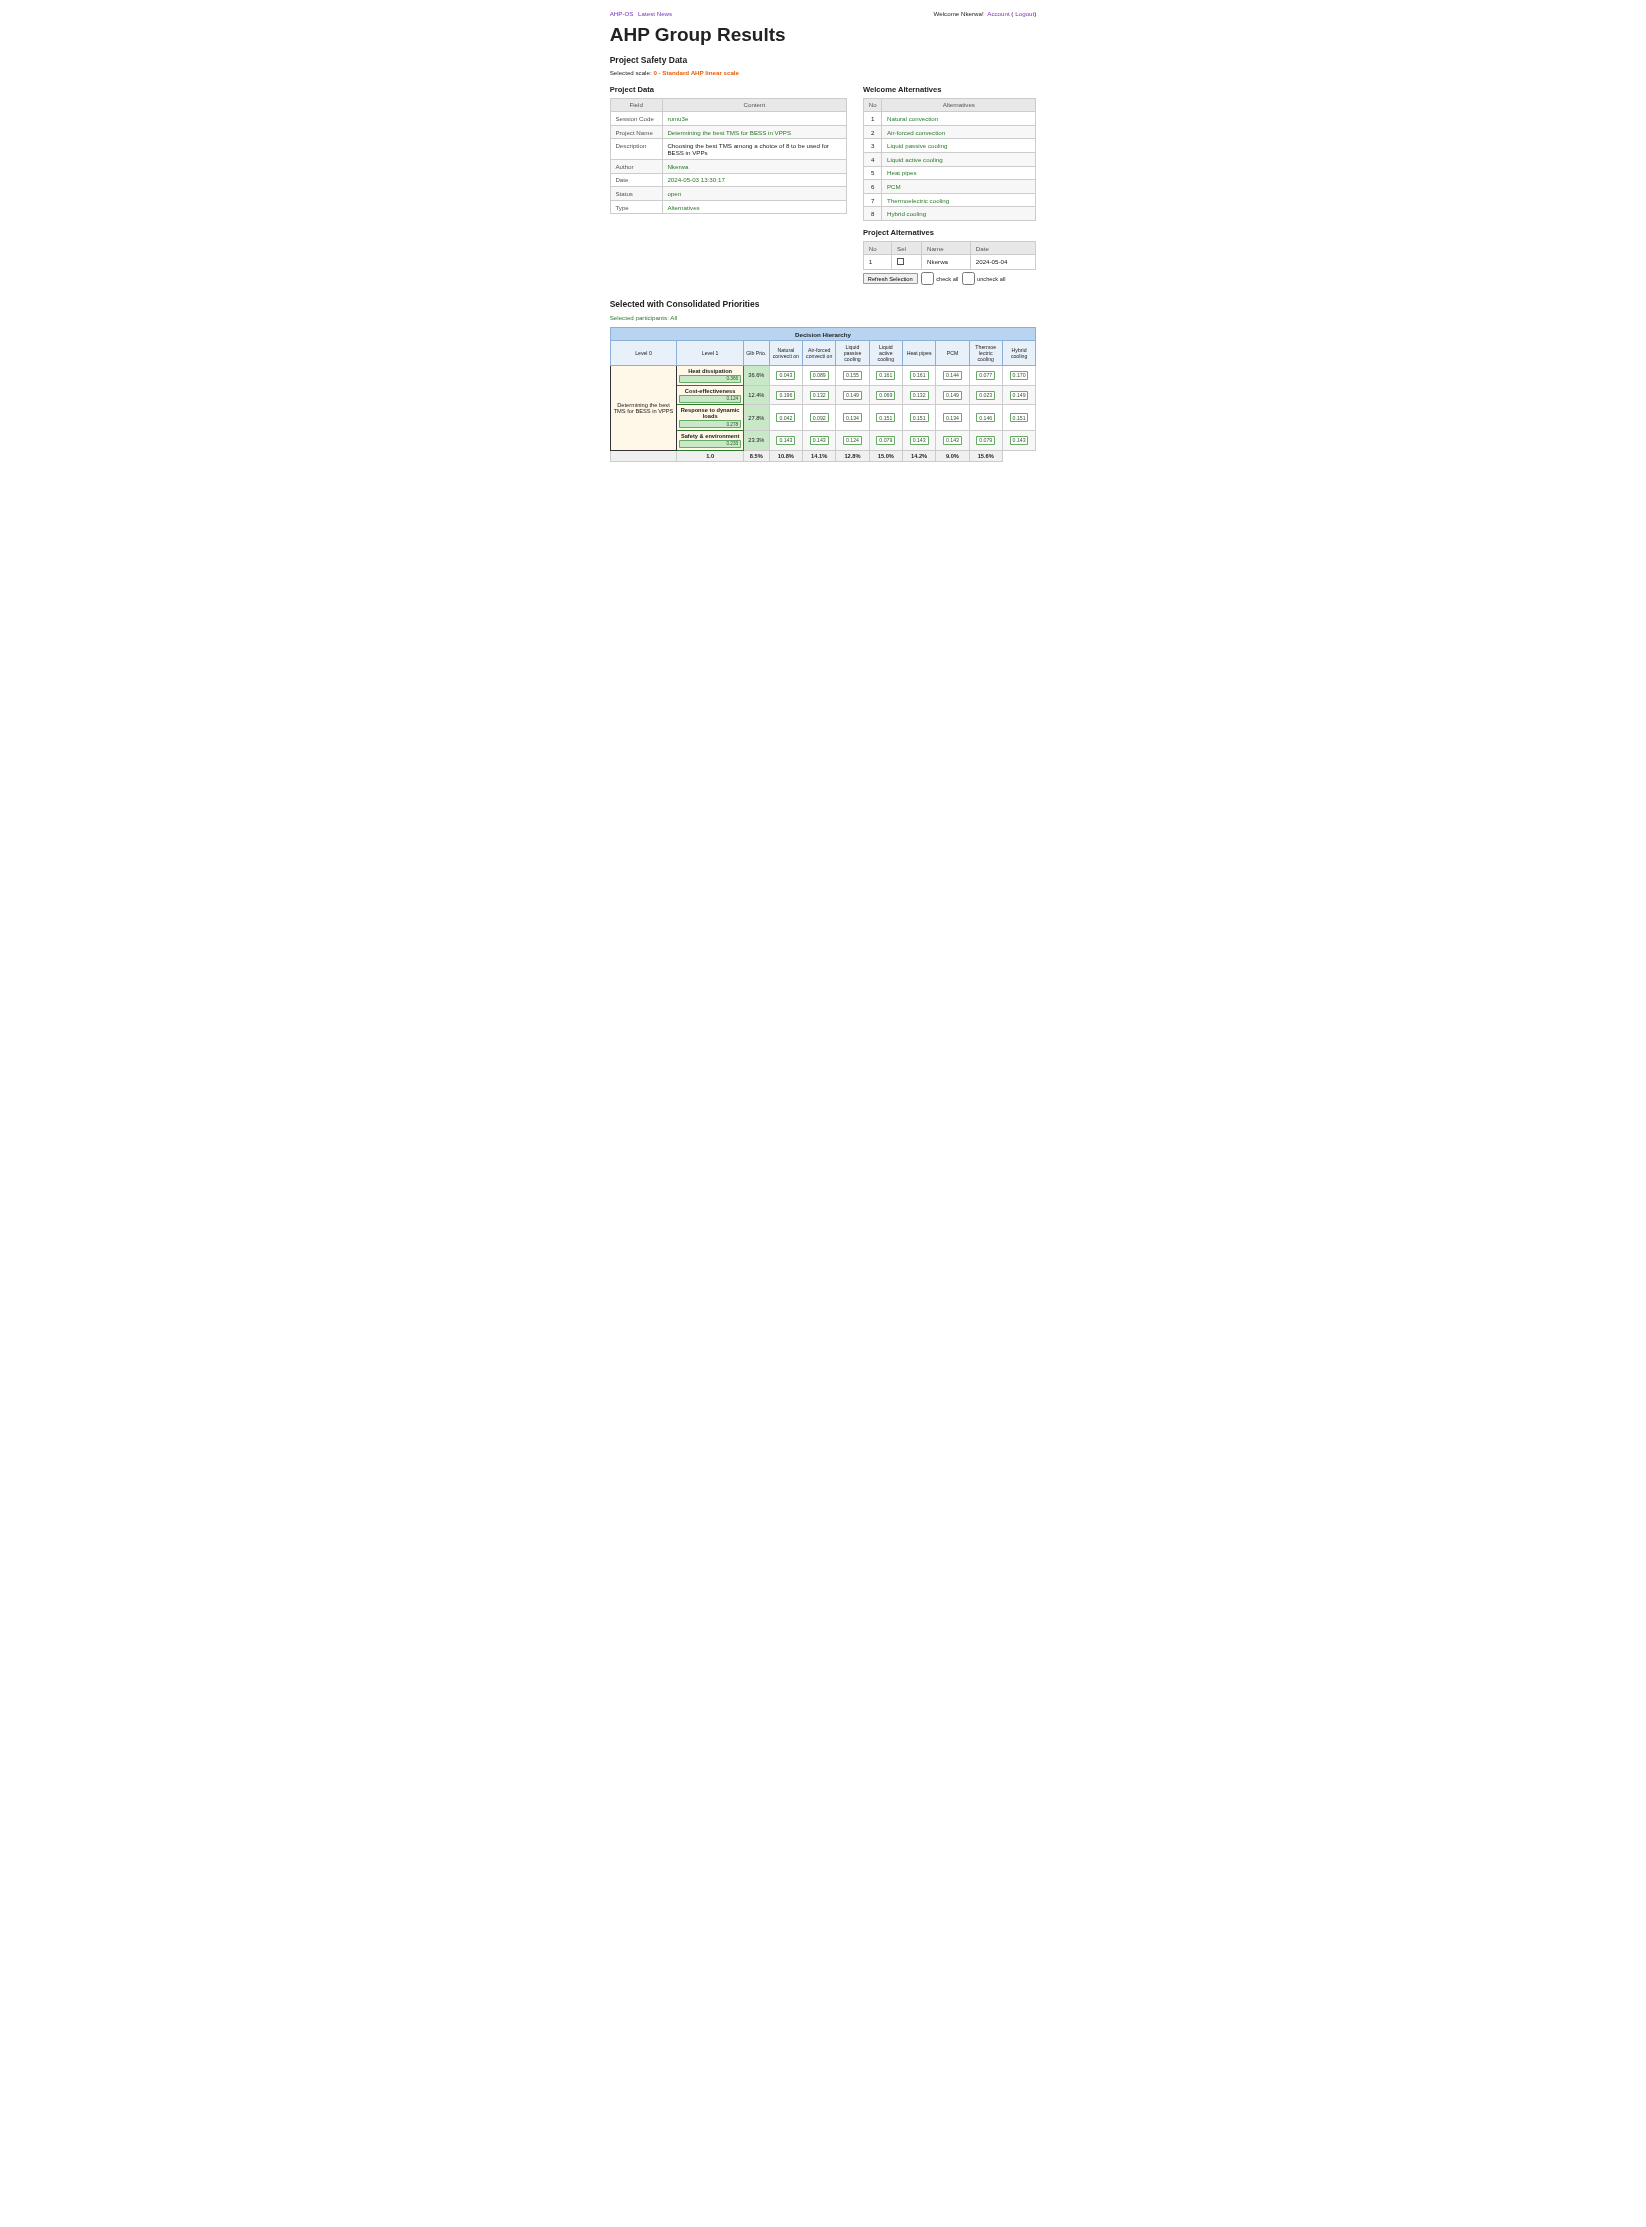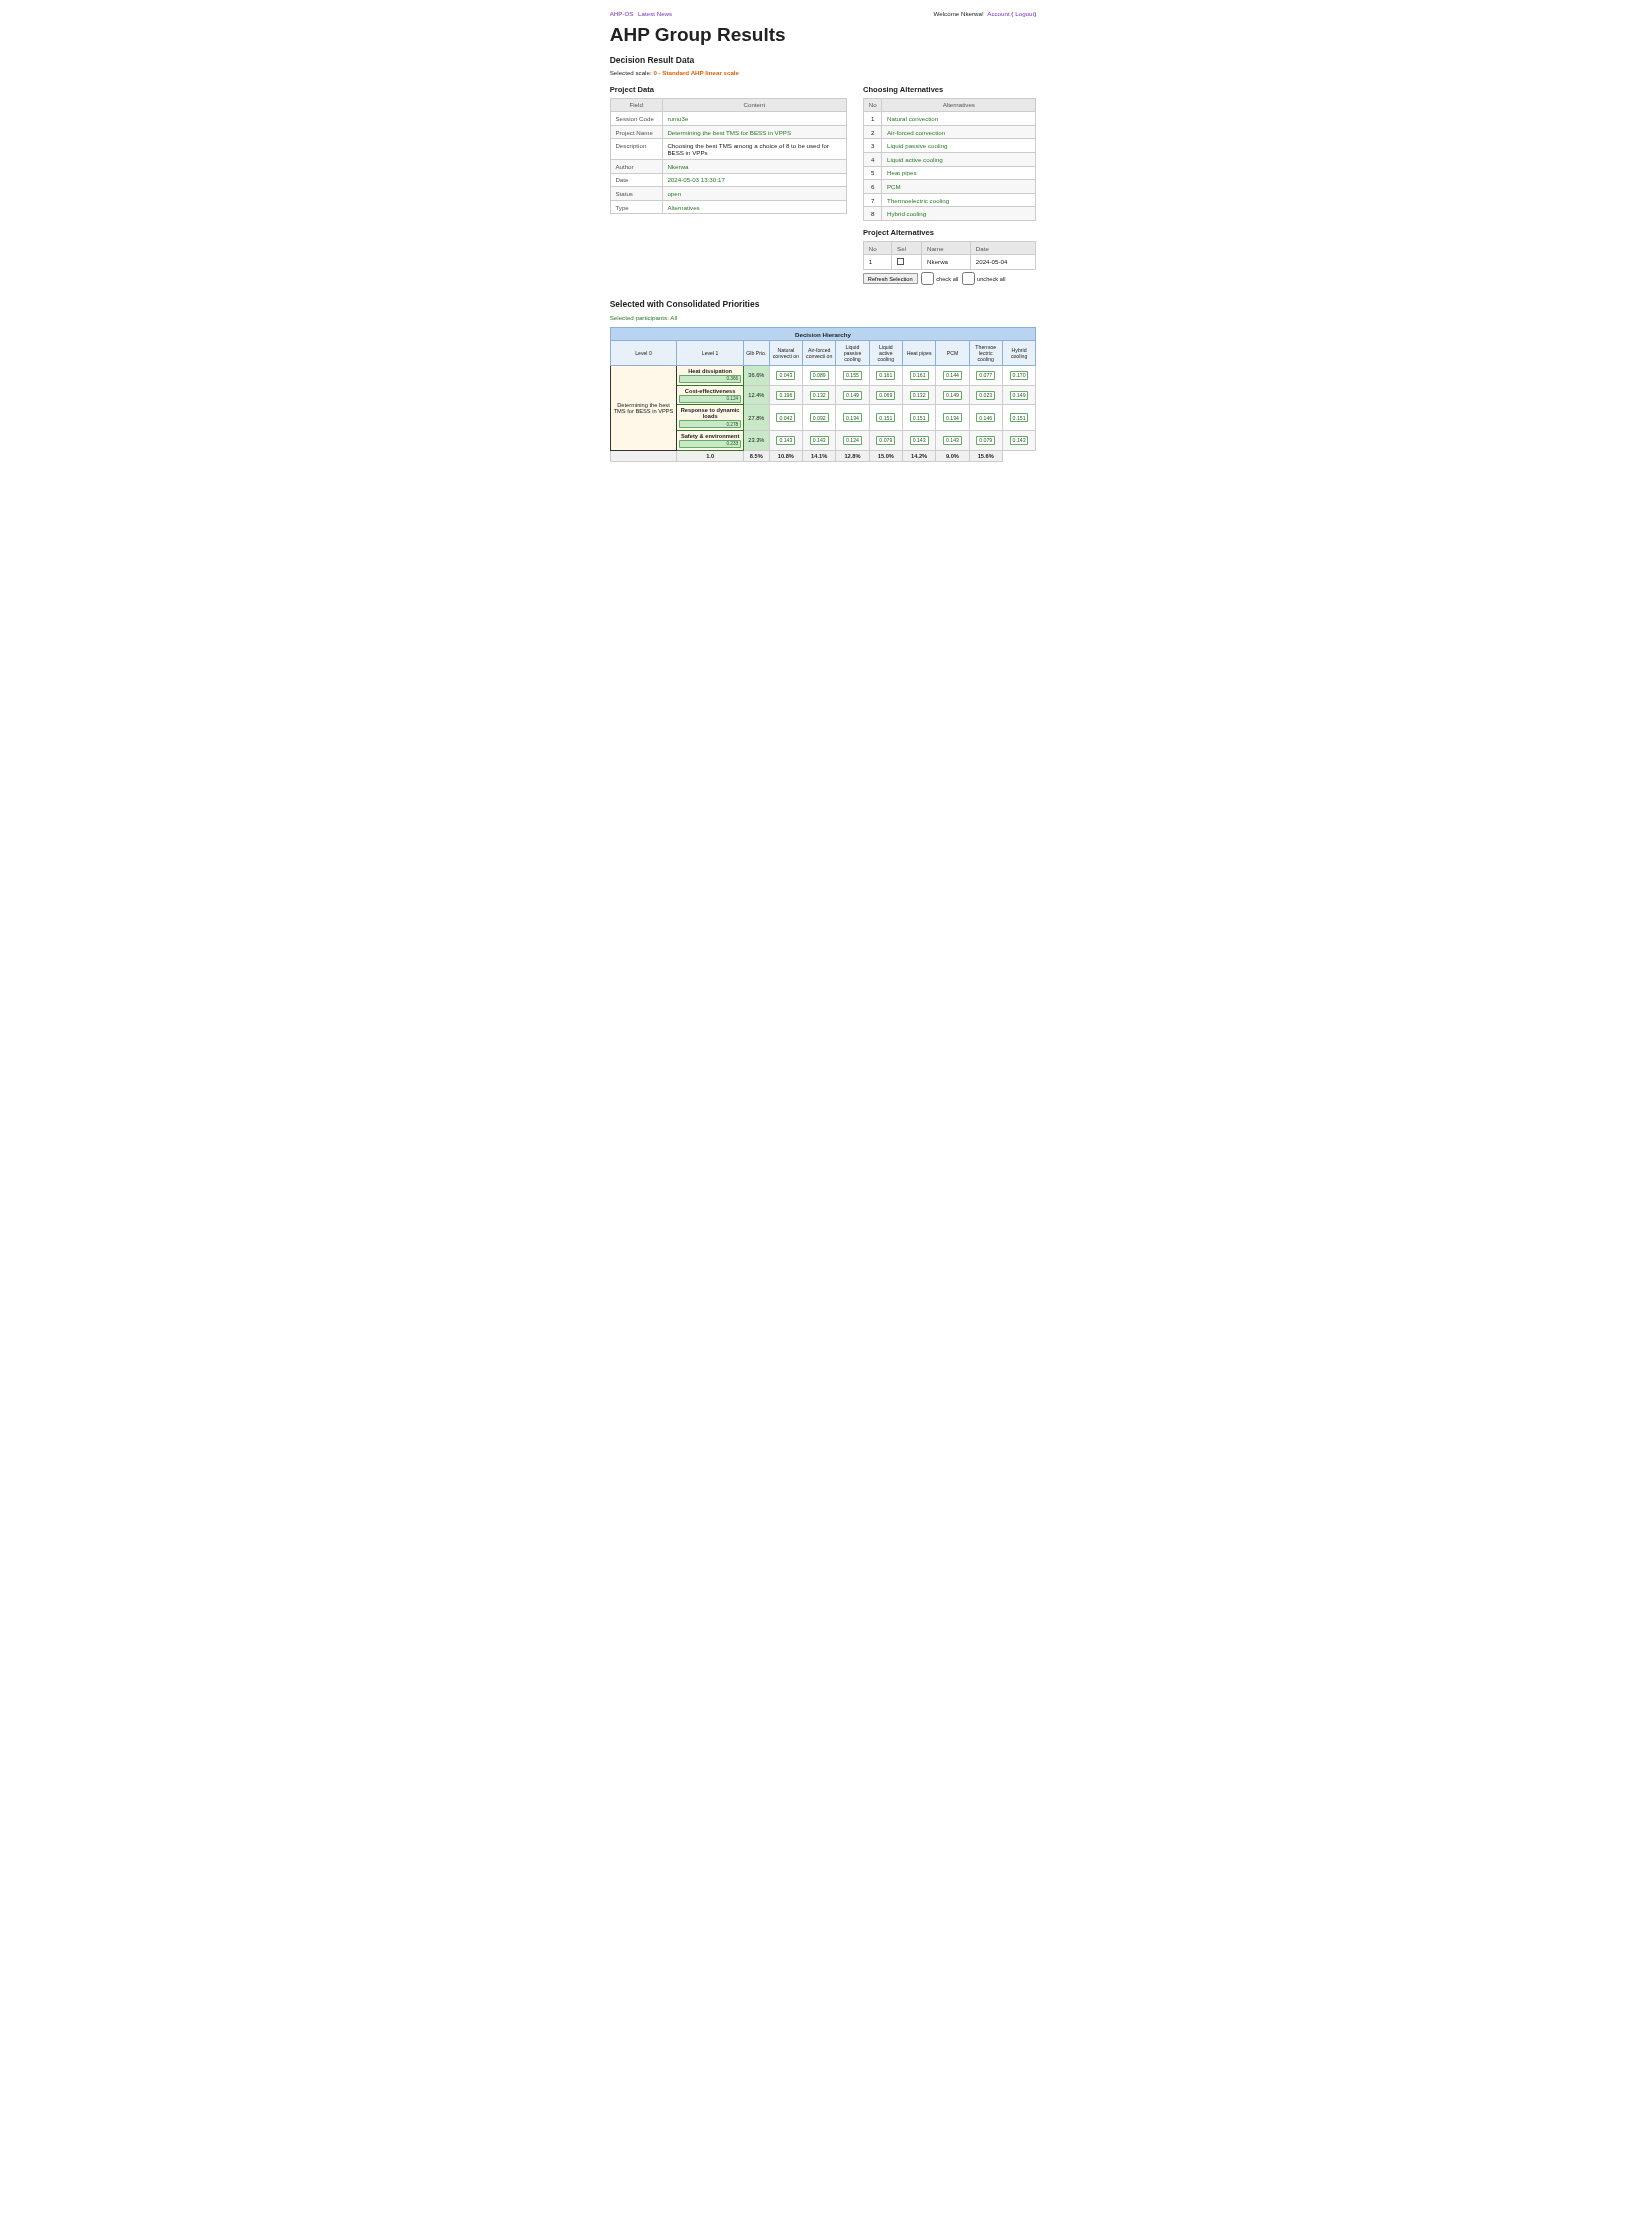--- a/index.html
+++ b/index.html
@@ -78,21 +78,21 @@
   </div>
   <div class="top-nav-right">
     <span>Welcome Nkerwa!</span>
     <a>Account</a>
     (<a>Logout</a>)
   </div>
 </div>
 
 <h1>AHP Group Results</h1>
 
-<h2>Decision Result Data</h2>
+<h2>Project Safety Data</h2>
 
 <p class="selected-scale">
   <span>Selected scale:</span>
   <strong>0 - Standard AHP linear scale</strong>
 </p>
 
 <div class="two-col">
 
   <div class="col-left">
     <h3>Project Data</h3>
@@ -132,21 +132,21 @@
             <td>Type</td>
             <td>Alternatives</td>
           </tr>
         </tbody>
     </table>
   </div>
 
   <div class="col-right">
 
     
-    <h3>Choosing Alternatives</h3>
+    <h3>Welcome Alternatives</h3>
     <table class="alternatives-table">
       <thead>
         <tr>
           <th>No</th>
           <th>Alternatives</th>
         </tr>
       </thead>
       <tbody id="alternatives-tbody">
           <tr>
             <td>1</td>

